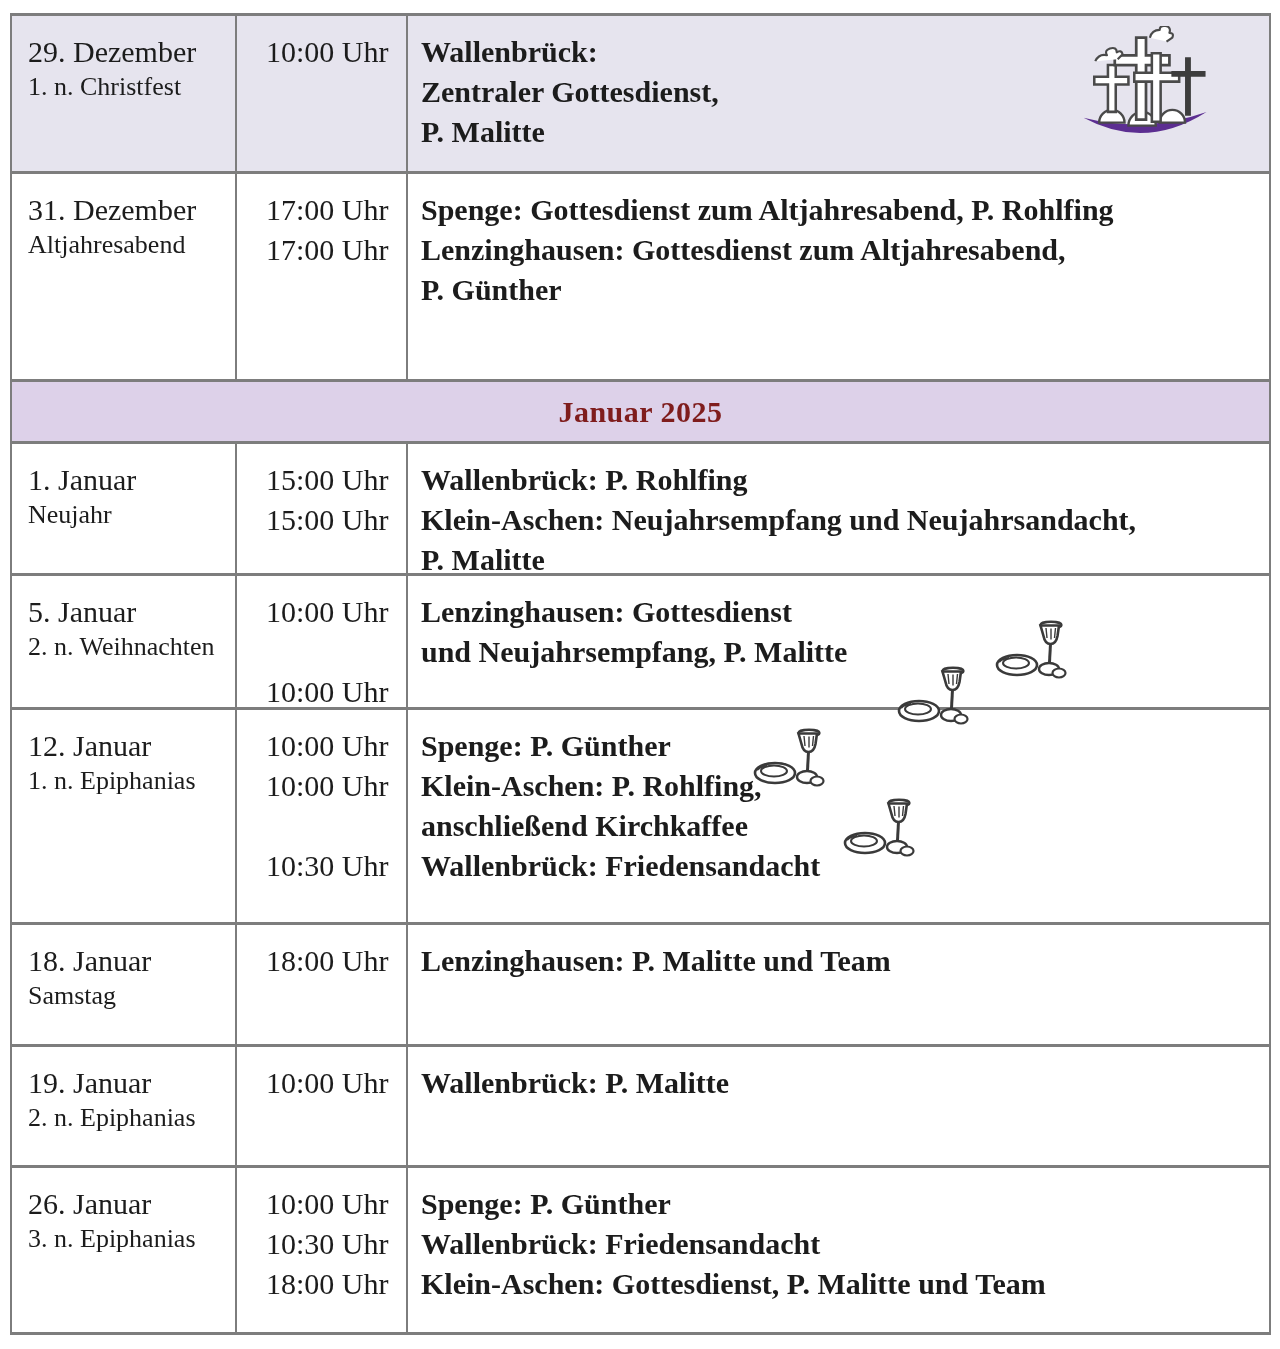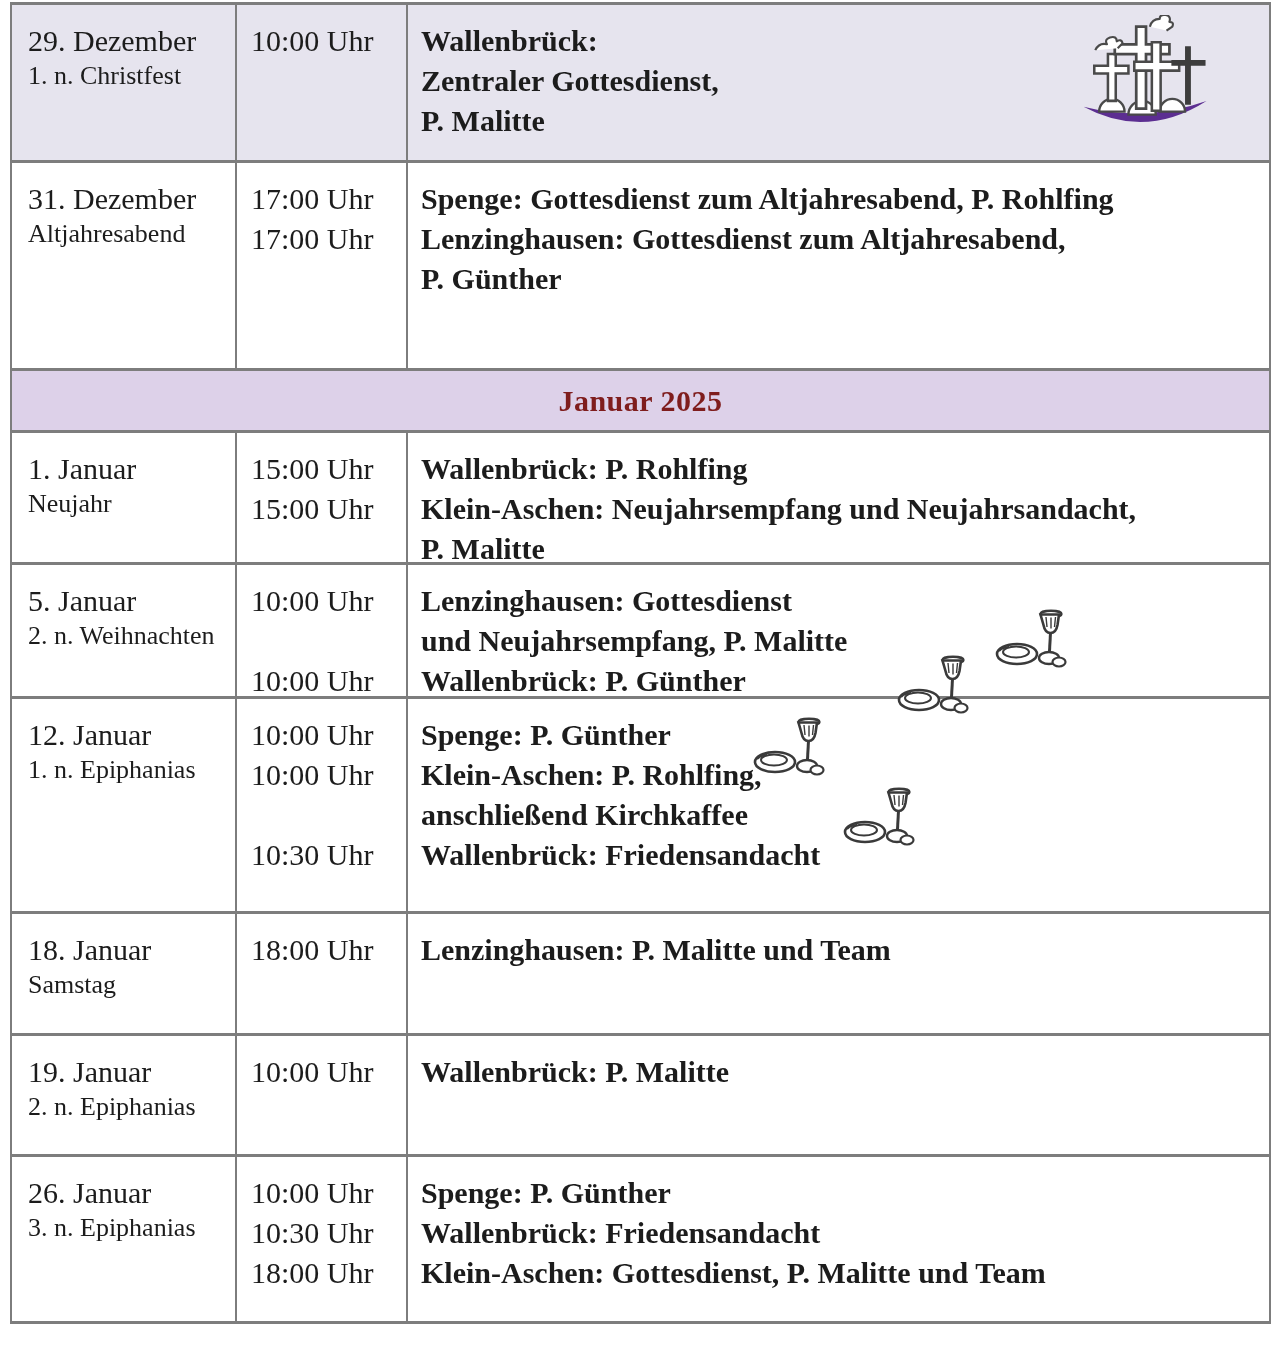--- a/index.html
+++ b/index.html
@@ -2,34 +2,34 @@
 <html><head>
 <meta charset="utf-8">
 <style>
   html,body{margin:0;padding:0;background:#ffffff;}
   body{
     width:1280px;height:1349px;position:relative;
     font-family:"Liberation Serif", serif;color:#1c1c1c;
     overflow:hidden;
   }
   .schedule-table{
-    position:absolute;top:2px;left:10px;width:1261px;
+    position:absolute;top:13px;left:10px;width:1261px;
     box-sizing:border-box;
     border-left:2px solid #7d7d7d;border-right:2px solid #7d7d7d;
     border-top:3px solid #7d7d7d;border-bottom:3px solid #7d7d7d;
     background:#ffffff;
   }
   .row{display:flex;box-sizing:border-box;border-top:3px solid #7d7d7d;}
   .row.first{border-top:none;}
   .cell{
     box-sizing:border-box;font-size:30px;line-height:40px;
     padding:16px 10px 0 16px;
   }
   .date-cell{width:225px;border-right:2px solid #7d7d7d;}
-  .time-cell{width:171px;border-right:2px solid #7d7d7d;padding-left:14px;}
+  .time-cell{width:171px;border-right:2px solid #7d7d7d;padding-left:29px;}
   .desc-cell{flex:1;position:relative;padding-left:13px;font-weight:bold;}
   .date-main{white-space:nowrap;}
   .date-sub{font-size:26px;line-height:30px;white-space:nowrap;font-family:Liberation Serif, serif;}
   .line{min-height:40px;position:relative;white-space:nowrap;}
   .shaded{background:#e6e4ee;}
   .month-row{
     box-sizing:border-box;border-top:3px solid #7d7d7d;
     background:#ddd1e9;height:62px;
     display:flex;align-items:center;justify-content:center;
   }
@@ -153,21 +153,21 @@
       <div class="line"></div>
       <div class="line">10:00 Uhr</div>
     </div>
     <div class="cell desc-cell">
       <div class="line">Lenzinghausen: Gottesdienst</div>
       <div class="line"><span>und Neujahrsempfang, P. Malitte</span>
         <svg class="chalice r4a" viewBox="0 0 74 66">
             <use href="#chalice-sym"></use>
           </svg>
       </div>
-      <div class="line"><span>Wallenbrück: P. Günther</span>
+      <div class="line">
         <svg class="chalice r4b" viewBox="0 0 74 66">
             <use href="#chalice-sym"></use>
           </svg>
       </div>
     </div>
   </div>
 
   <div class="row" style="height:215px">
     <div class="cell date-cell">
       <div class="date-main">12. Januar</div>

